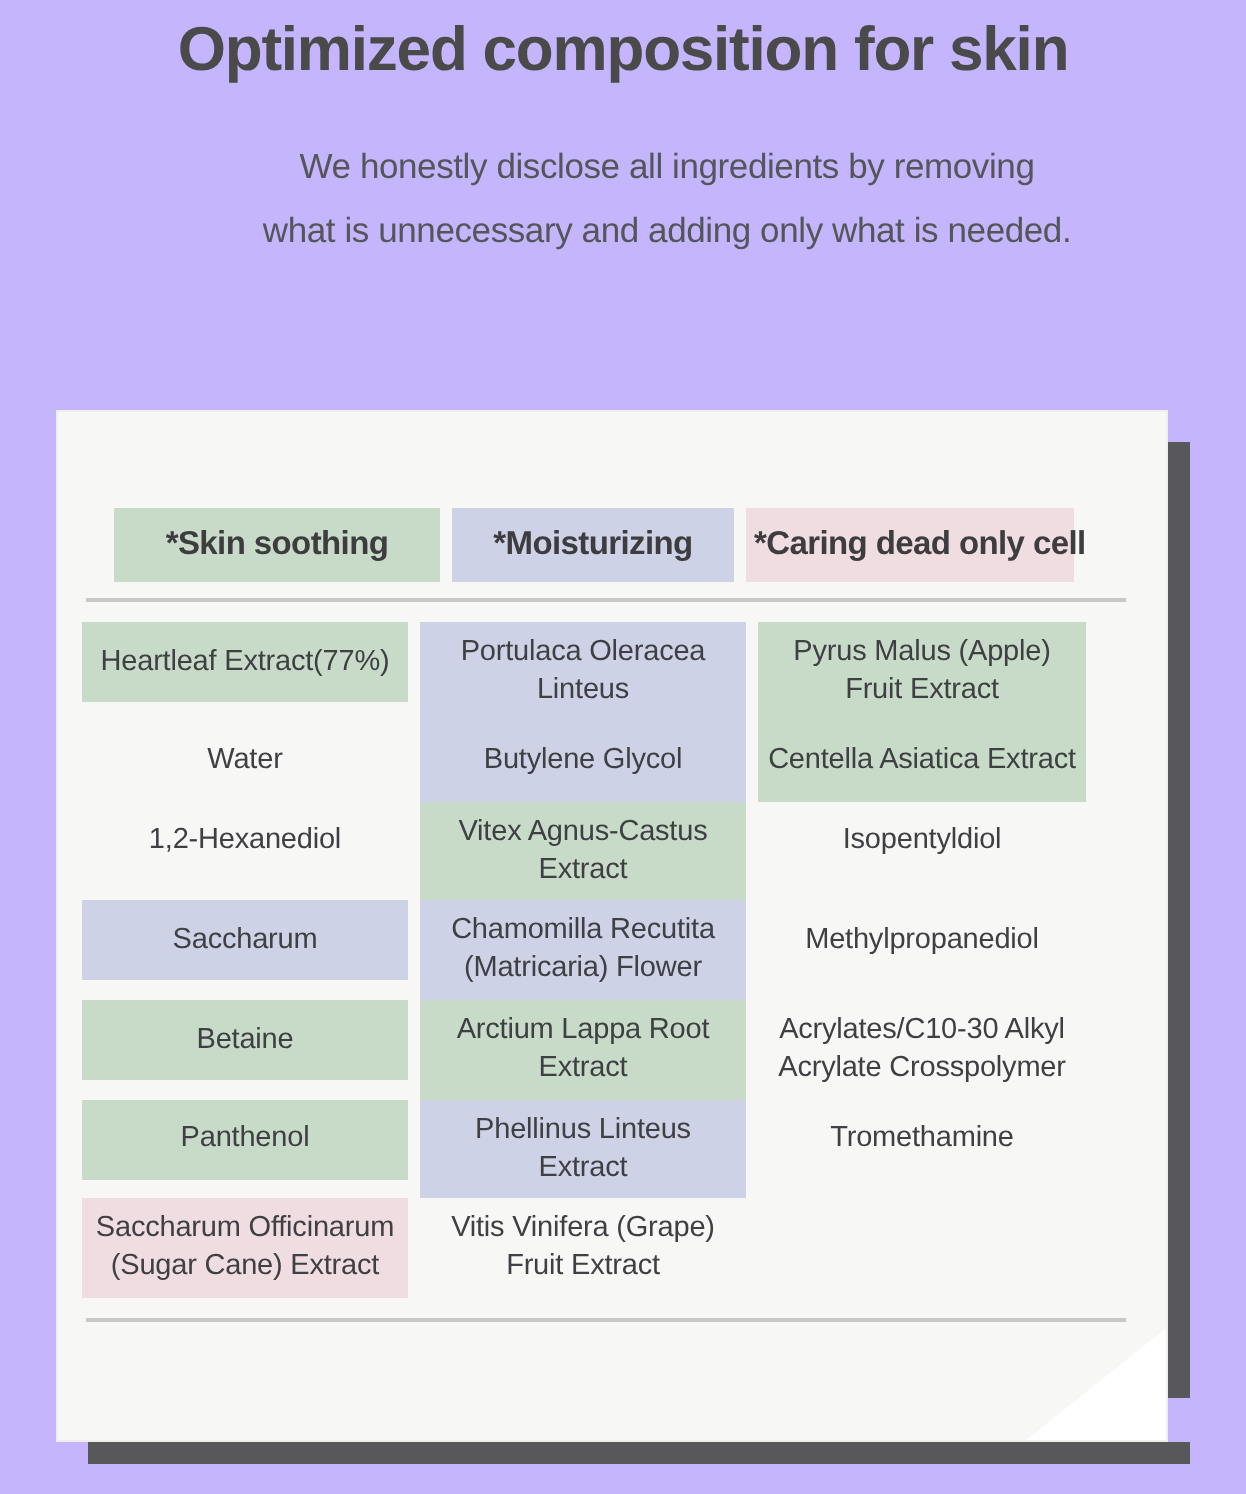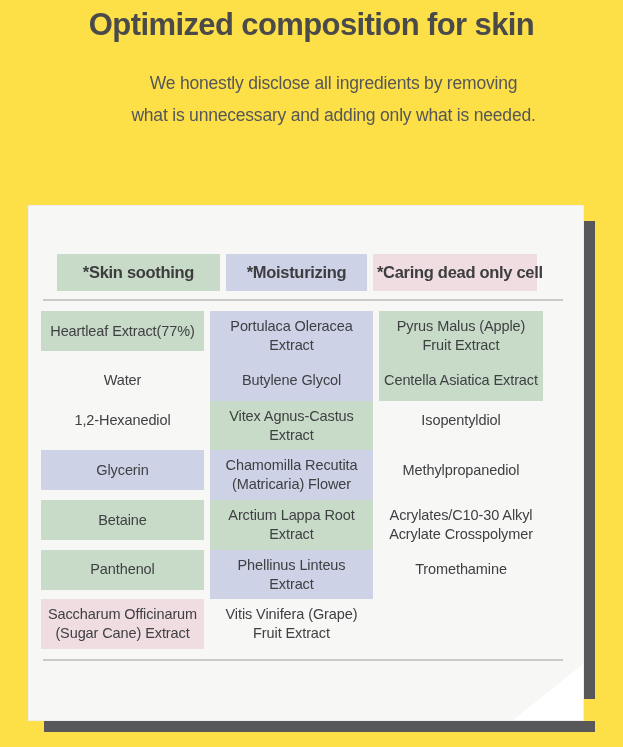--- a/index.html
+++ b/index.html
@@ -2,21 +2,21 @@
 <html><head>
 <meta charset="utf-8">
 <style>
   * { margin:0; padding:0; box-sizing:border-box; }
   html, body {
     width:623px; height:747px;
     background:#ffffff;
     font-family:"Liberation Sans", sans-serif;
     overflow:hidden;
   }
-  .page { position:relative; width:623px; height:747px; background:#fde047; }
+  .page { position:relative; width:623px; height:747px; background:#c4b5fd; }
 
   
   .heading-block { padding-top:6px; }
   .main-title {
     font-size:31px;
     font-weight:bold;
     color:#4a4a4a;
     text-align:center;
     letter-spacing:-0.6px;
     line-height:1.25;
@@ -164,38 +164,38 @@
           <div class="hdr-cell c2">*Moisturizing</div>
           <div class="hdr-cell c3">*Caring dead only cell</div>
         </div>
 
         <div class="hdr-rule"></div>
 
         <div class="rows">
 
           <div class="row">
             <div class="cell c1 hl-green">Heartleaf Extract(77%)</div>
-            <div class="cell c2 hl-blue">Portulaca Oleracea Extract</div>
+            <div class="cell c2 hl-blue">Portulaca Oleracea Linteus</div>
             <div class="cell c3 hl-green">Pyrus Malus (Apple) Fruit Extract</div>
           </div>
 
           <div class="row">
             <div class="cell c1 hl-none">Water</div>
             <div class="cell c2 hl-blue">Butylene Glycol</div>
             <div class="cell c3 hl-green">Centella Asiatica Extract</div>
           </div>
 
           <div class="row">
             <div class="cell c1 hl-none">1,2-Hexanediol</div>
             <div class="cell c2 hl-green">Vitex Agnus-Castus Extract</div>
             <div class="cell c3 hl-none">Isopentyldiol</div>
           </div>
 
           <div class="row">
-            <div class="cell c1 hl-blue">Glycerin</div>
+            <div class="cell c1 hl-blue">Saccharum</div>
             <div class="cell c2 hl-blue">Chamomilla Recutita (Matricaria) Flower</div>
             <div class="cell c3 hl-none">Methylpropanediol</div>
           </div>
 
           <div class="row">
             <div class="cell c1 hl-green">Betaine</div>
             <div class="cell c2 hl-green">Arctium Lappa Root Extract</div>
             <div class="cell c3 hl-none">Acrylates/C10-30 Alkyl Acrylate Crosspolymer</div>
           </div>
 

